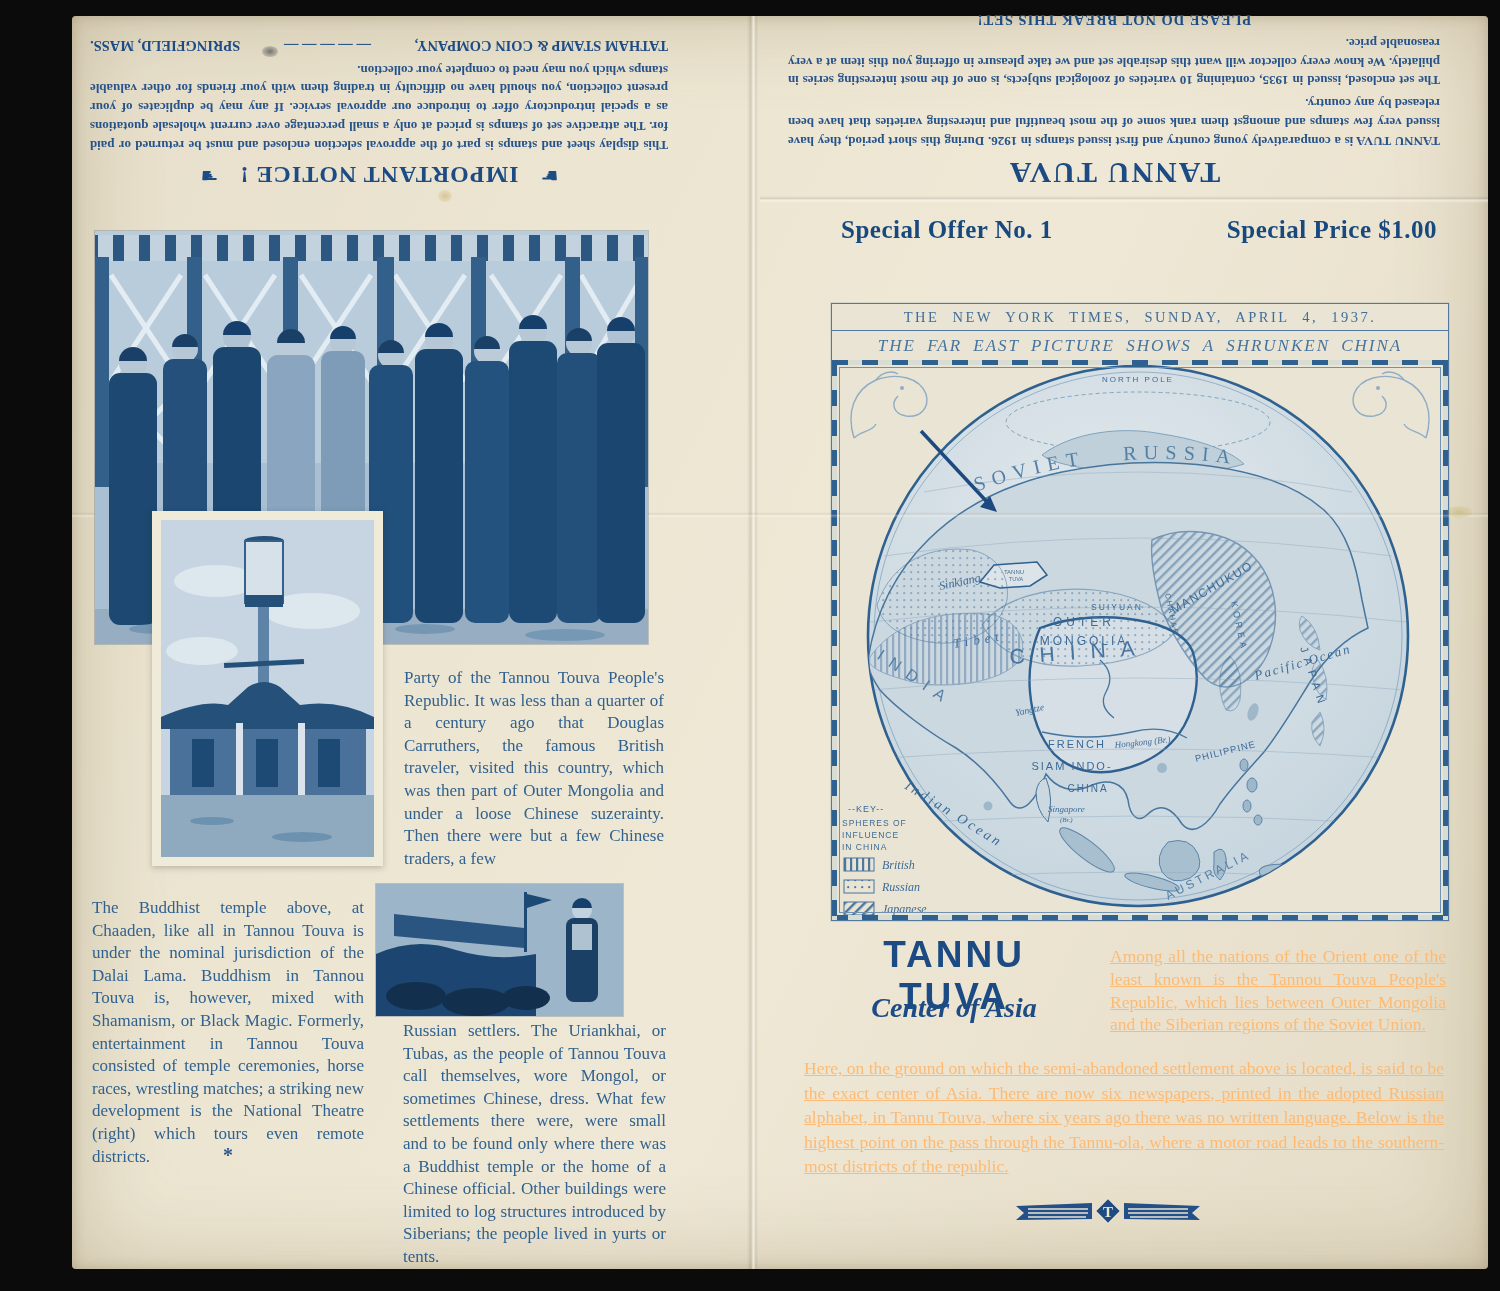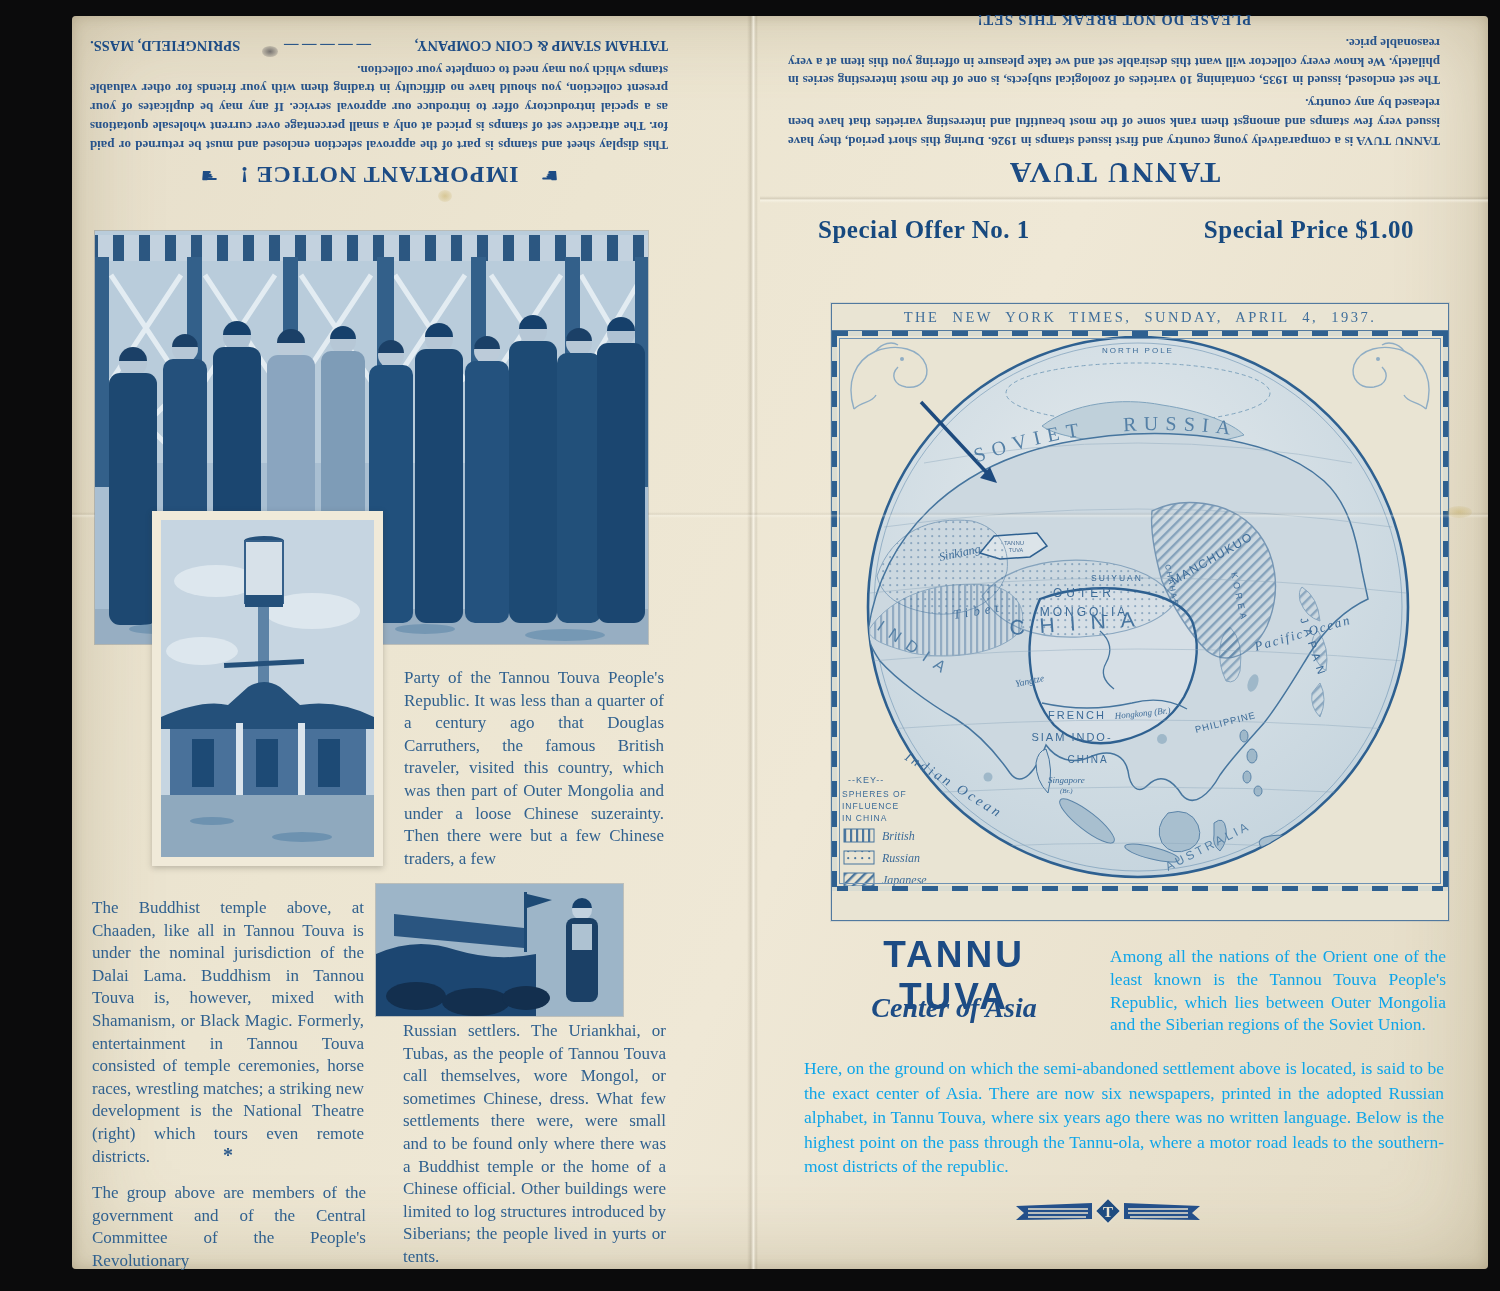--- a/index.html
+++ b/index.html
@@ -8,39 +8,39 @@
   .abs{position:absolute;}
   .paper{left:72px;top:16px;width:1416px;height:1253px;border-radius:4px;
          background:linear-gradient(115deg,#e7dfcb 0%,#ece5d1 30%,#efe8d6 55%,#e9e1cd 80%,#e4dcc6 100%);
          box-shadow:inset 0 0 90px rgba(120,100,55,.28), inset 0 0 14px rgba(90,75,40,.25);}
   .jtext{text-align:justify;}
   .flip{transform:rotate(180deg);}
   .notice-body{font-weight:bold;font-size:13px;line-height:1.45;color:#27538b;text-align:justify;}
   .notice-head{font-weight:bold;font-size:24px;letter-spacing:1px;color:#1d4c85;text-align:center;}
   .notice-co{display:flex;justify-content:space-between;font-weight:bold;font-size:14.5px;color:#1d4c85;}
   .cap{font-size:17px;line-height:1.33;color:#30618f;text-align:justify;}
-  .offer{display:flex;justify-content:space-between;font-weight:bold;font-size:25px;color:#17497f;letter-spacing:.5px;}
+  .offer{display:flex;justify-content:space-between;font-weight:bold;font-size:25px;color:#17497f;letter-spacing:.5px;margin-left:23px;}
   .map-frame{border:1px solid #51799f;background:#e9e4d3;box-shadow:0 0 0 1px rgba(80,120,160,.15);}
   .map-masthead{height:26px;border-bottom:1px solid #51799f;display:flex;align-items:center;justify-content:center;
                 font-size:14.5px;letter-spacing:2.5px;word-spacing:7px;color:#3f6e9b;}
   .map-headline{height:29px;display:flex;align-items:center;justify-content:center;font-style:italic;
                 font-size:17px;letter-spacing:2px;word-spacing:5px;color:#46749f;}
   .map-canvas{position:relative;width:616px;height:560px;}
   .dash-top,.dash-bot{position:absolute;left:0;width:616px;height:5px;
       background:repeating-linear-gradient(90deg,#2e6090 0 16px,#d9dcd2 16px 30px);}
   .dash-top{top:0;} .dash-bot{bottom:0;}
   .dash-l,.dash-r{position:absolute;top:0;width:5px;height:560px;
       background:repeating-linear-gradient(180deg,#2e6090 0 16px,#d9dcd2 16px 30px);}
   .dash-l{left:0;} .dash-r{right:0;}
   .map-inner-rule{position:absolute;left:7px;top:7px;right:7px;bottom:7px;border:1px solid #6d92b4;pointer-events:none;}
   .title-art{font-family:"Liberation Sans",sans-serif;font-weight:bold;font-size:37px;letter-spacing:3px;
              color:#1c4b84;text-align:center;}
   .subtitle-art{font-weight:bold;font-style:italic;font-size:28px;color:#1d4c85;text-align:center;}
   .source-art{font-size:15px;line-height:1.35;font-weight:bold;color:#2d5a8c;}
-  .body-art{font-size:17.5px;line-height:1.4;color:#0ea5e9;text-align:justify;}
+  .body-art{font-size:17.5px;line-height:1.4;color:#fdba74;text-align:justify;text-decoration:underline;}
   .sep{font-size:20px;font-weight:bold;text-align:center;color:#2d5a8c;}
   .photo{box-shadow:0 0 0 1px rgba(40,70,110,.25);}
   .crease{pointer-events:none;}
   .creaseV{left:747px;top:16px;width:11px;height:1253px;
     background:linear-gradient(90deg,rgba(60,50,30,0),rgba(60,50,30,.15) 35%,rgba(253,250,240,.6) 58%,rgba(60,50,30,.10) 82%,rgba(60,50,30,0));}
   .creaseH{background:linear-gradient(180deg,rgba(60,50,30,0),rgba(60,50,30,.12) 35%,rgba(255,253,244,.45) 60%,rgba(60,50,30,0));}
   .stain{border-radius:50%;pointer-events:none;}
   svg text{font-family:"Liberation Sans",sans-serif;}
   svg text.ser{font-family:"Liberation Serif",serif;}
 </style>
@@ -212,38 +212,38 @@
       <g fill="#132f4e">
           <ellipse cx="40" cy="112" rx="30" ry="14"></ellipse>
           <ellipse cx="100" cy="118" rx="34" ry="14"></ellipse>
           <ellipse cx="150" cy="114" rx="24" ry="12"></ellipse>
         </g>
     </svg>
   </div>
 
   <div class="abs cap" style="left:92px;top:897px;width:272px;height:246px;">The Buddhist temple above, at Chaaden, like all in Tannou Touva is under the nominal jurisdiction of the Dalai Lama.  Buddhism in Tannou Touva is, however, mixed with Shamanism, or Black Magic. Formerly, entertainment in Tannou Touva consisted of temple ceremonies, horse races, wrestling matches; a striking new development is the National Theatre (right) which tours even remote districts.</div>
   <div class="abs sep" style="left:92px;top:1144px;width:272px;">*</div>
-  <div class="abs cap" style="left:92px;top:1182px;width:274px;height:80px;">The group above are members of the government and of the Central Committee of the People's Revolutionary</div>
 
   <div class="abs cap" style="left:403px;top:1020px;width:263px;height:246px;">Russian settlers. The Uriankhai, or Tubas, as the people of Tannou Touva call themselves, wore Mongol, or sometimes Chinese, dress.  What few settlements there were, were small and to be found only where there was a Buddhist temple or the home of a Chinese official. Other buildings were limited to log structures introduced by Siberians;  the people lived in yurts or tents.</div>
 
   <div class="abs flip" style="left:788px;top:30px;width:652px;height:160px;">
     <div style="font-weight:bold;font-size:30px;letter-spacing:2px;text-align:center;color:#1c4b84;">TANNU TUVA</div>
     <div class="notice-body" style="margin-top:6px;">TANNU TUVA is a comparatively young country and first issued stamps in 1926. During this short period, they have issued very few stamps and amongst them rank some of the most beautiful and interesting varieties that have been released by any country.</div>
     <div class="notice-body" style="margin-top:4px;">The set enclosed, issued in 1935, containing 10 varieties of zoological subjects, is one of the most interesting series in philately. We know every collector will want this desirable set and we take pleasure in offering you this item at a very reasonable price.</div>
     <div style="font-weight:bold;font-size:14.5px;letter-spacing:1px;text-align:center;margin-top:5px;color:#1d4c85;">PLEASE DO NOT BREAK THIS SET!</div>
   </div>
 
   <div class="abs offer" style="left:818px;top:216px;width:596px;">
     <span>Special Offer No. 1</span>
     <span>Special Price $1.00</span>
   </div>
 
   <div class="abs map-frame" style="left:831px;top:303px;width:616px;height:616px;">
     <div class="map-masthead">THE NEW YORK TIMES, SUNDAY, APRIL 4, 1937.</div>
+    <div class="map-headline">THE FAR EAST PICTURE SHOWS A SHRUNKEN CHINA</div>
     <div class="map-canvas">
       <svg viewBox="0 0 616 560" width="616" height="560">
         <defs>
           <radialGradient id="gGlobe" cx="45%" cy="35%" r="75%">
             <stop offset="0" stop-color="#e4eaed"></stop>
               <stop offset="1" stop-color="#c2d2dc"></stop>
           </radialGradient>
           <pattern id="pDots" width="7" height="7" patternUnits="userSpaceOnUse">
             <circle cx="2.2" cy="2.2" r="1.1" fill="#4c779e"></circle>
           </pattern>

